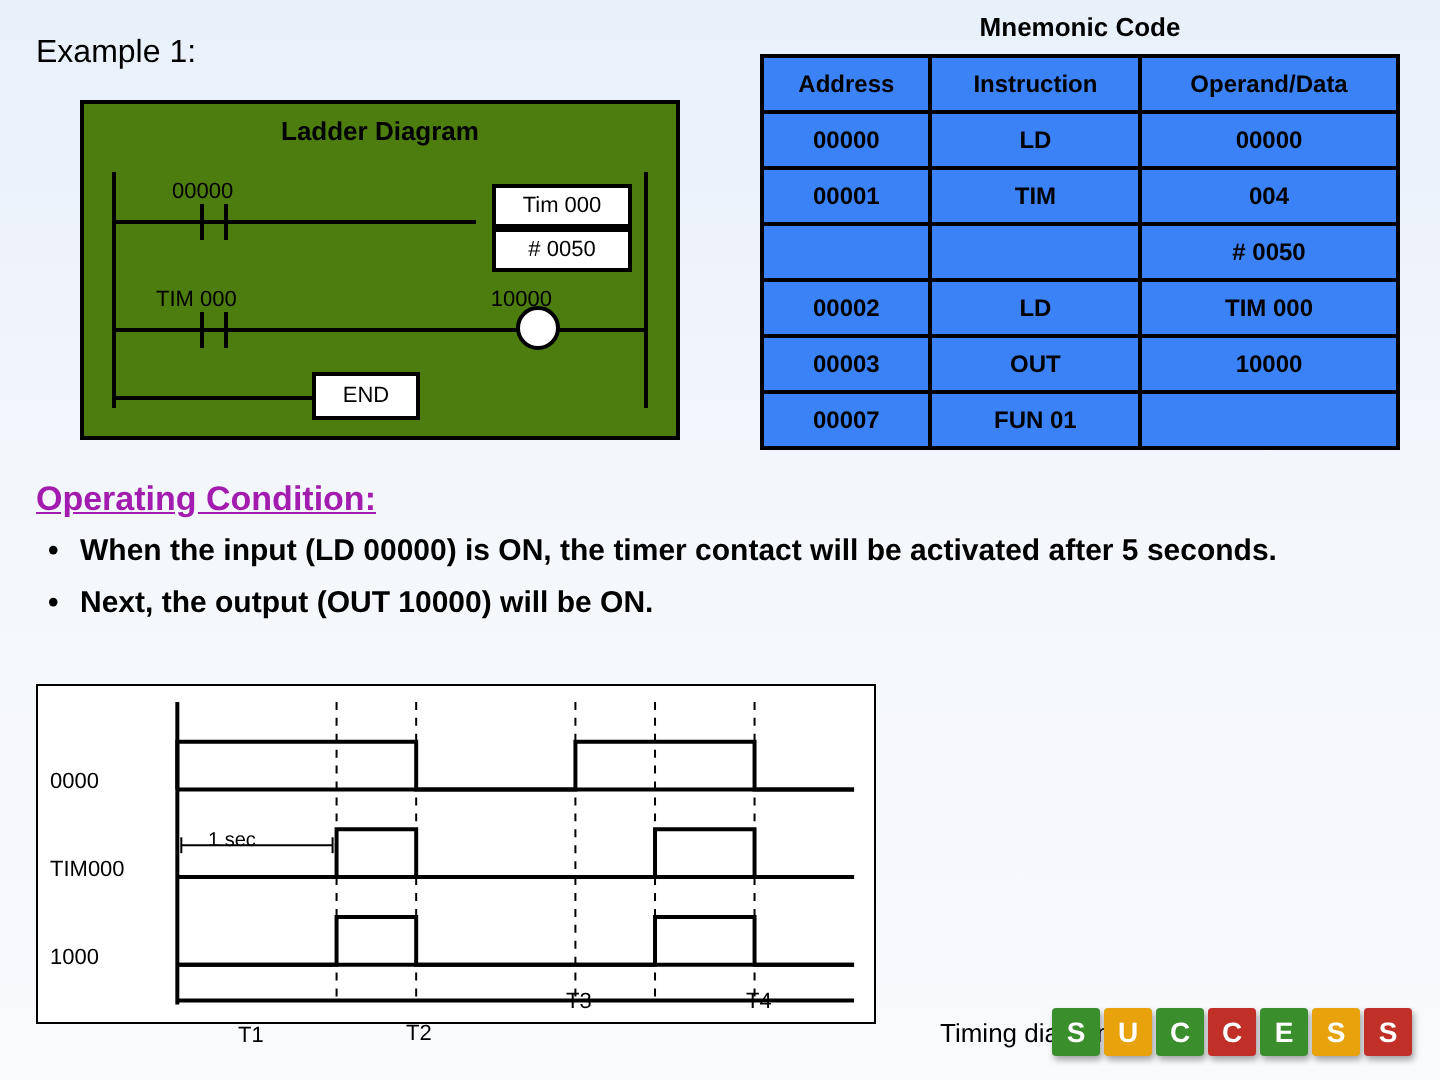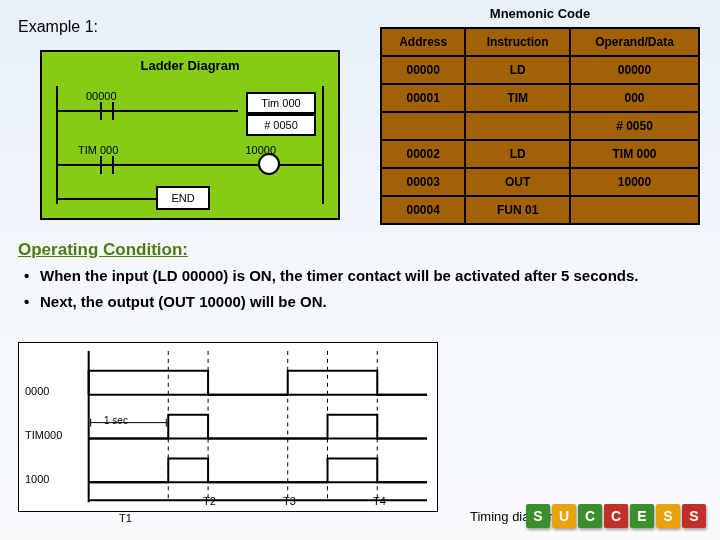--- a/index.html
+++ b/index.html
@@ -7,43 +7,43 @@
     width: 720px; height: 540px;
     font-family: Arial, Helvetica, sans-serif;
     background: linear-gradient(#e8f0fa, #f4f7fc 50%, #f8fafc);
     position: relative;
     font-size: 12px;
     color: #000;
   }
   .slide { position: relative; width:100%; height:100%; }
   .title { position:absolute; left:18px; top:18px; font-size:16px; }
   
-  .ladder-wrap { position:absolute; left:40px; top:50px; width:300px; height:170px; background:#84cc16; border:2px solid #000; }
+  .ladder-wrap { position:absolute; left:40px; top:50px; width:300px; height:170px; background:#4d7c0f; border:2px solid #000; }
   .ladder-title { text-align:center; font-weight:bold; font-size:13px; padding:6px 0; }
   .rails { position:absolute; left:14px; right:14px; top:34px; bottom:14px; }
   .rail-left, .rail-right { position:absolute; top:0; bottom:0; width:2px; background:#000; }
   .rail-left { left:0; }
   .rail-right { right:0; }
   .rung { position:absolute; left:0; right:0; height:2px; background:#000; }
   .contact { position:absolute; width:26px; height:18px; }
   .contact .bar { position:absolute; top:0; bottom:0; width:2px; background:#000; }
   .contact .bar.l { left:6px; }
   .contact .bar.r { right:6px; }
   .label { font-size:11px; position:absolute; white-space:nowrap; }
   .boxr { position:absolute; border:2px solid #000; background:#fff; font-size:11px; display:flex; align-items:center; justify-content:center; }
   .coil { position:absolute; width:22px; height:22px; border:2px solid #000; border-radius:50%; background:#fff; }
   
   .mnem { position:absolute; left:380px; top:0px; width:320px; }
   .mnem-title { text-align:center; font-weight:bold; font-size:13px; padding:6px 0; }
-  table { border-collapse:collapse; width:100%; background:#a16207; }
+  table { border-collapse:collapse; width:100%; background:#3b82f6; }
   th,td { border:2px solid #000; text-align:center; font-size:12px; padding:6px 4px; font-weight:bold; }
   th { font-weight:bold; }
   
   .op { position:absolute; left:18px; top:240px; right:18px; }
-  .op h3 { font-size:17px; text-decoration:underline; color:#4d7c0f; }
+  .op h3 { font-size:17px; text-decoration:underline; color:#a21caf; }
   .op ul { list-style:none; margin-top:6px;font-weight:bold; }
   .op li { font-size:15px; line-height:1.35; padding-left:22px; position:relative; margin-bottom:6px; }
   .op li::before { content:"•"; position:absolute; left:6px; }
   
   .timing { position:absolute; left:18px; top:342px; width:420px; height:170px; background:#fff; border:1px solid #000; }
   .trow-lbl { position:absolute; left:6px; font-size:11px; }
   .timing svg { position:absolute; inset:0; }
   .tcaption { position:absolute; left:470px; bottom:16px; font-size:13px; }
   
   .blocks { position:absolute; right:14px; bottom:12px; display:flex; gap:2px; }
@@ -100,39 +100,39 @@
         </thead>
     <tbody id="mnem-body">
           <tr>
             <td>00000</td>
             <td>LD</td>
             <td>00000</td>
           </tr>
           <tr>
             <td>00001</td>
             <td>TIM</td>
-            <td>000</td>
+            <td>004</td>
           </tr>
           <tr>
             <td></td>
             <td></td>
             <td># 0050</td>
           </tr>
           <tr>
             <td>00002</td>
             <td>LD</td>
             <td>TIM 000</td>
           </tr>
           <tr>
             <td>00003</td>
             <td>OUT</td>
             <td>10000</td>
           </tr>
           <tr>
-            <td>00004</td>
+            <td>00007</td>
             <td>FUN 01</td>
             <td></td>
           </tr>
         </tbody>
   </table>
 </div>
 
 <div class="op">
   <h3>Operating Condition:</h3>
   <ul>
@@ -166,21 +166,21 @@
     <line x1="72" y1="80" x2="148" y2="80" stroke="#000"></line>
     <polyline points="72,76 72,84" stroke="#000"></polyline>
     <polyline points="148,76 148,84" stroke="#000"></polyline>
 
     <polyline points="70,140 150,140 150,116 190,116 190,140 310,140 310,116 360,116 360,140 410,140" fill="none" stroke="#000" stroke-width="2"></polyline>
     <line x1="70" y1="140" x2="410" y2="140" stroke="#000" stroke-width="2"></line>
 
     <line x1="70" y1="158" x2="410" y2="158" stroke="#000" stroke-width="2"></line>
   </svg>
   <span class="trow-lbl" style="top:152px; left:100px;margin-top:17px;">T1</span>
-  <span class="trow-lbl" style="top:152px; left:184px;">T2</span>
+  <span class="trow-lbl" style="top:168px; left:184px;">T2</span>
   <span class="trow-lbl" style="top:152px; left:264px;">T3</span>
   <span class="trow-lbl" style="top:152px; left:354px;">T4</span>
 </div>
 <div class="tcaption">Timing diagram</div>
 
 <div class="blocks" id="blocks">
       <div class="blk" style="background: rgb(58, 143, 44);">S</div>
       <div class="blk" style="background: rgb(232, 162, 12);">U</div>
       <div class="blk" style="background: rgb(58, 143, 44);">C</div>
       <div class="blk" style="background: rgb(192, 48, 40);">C</div>

